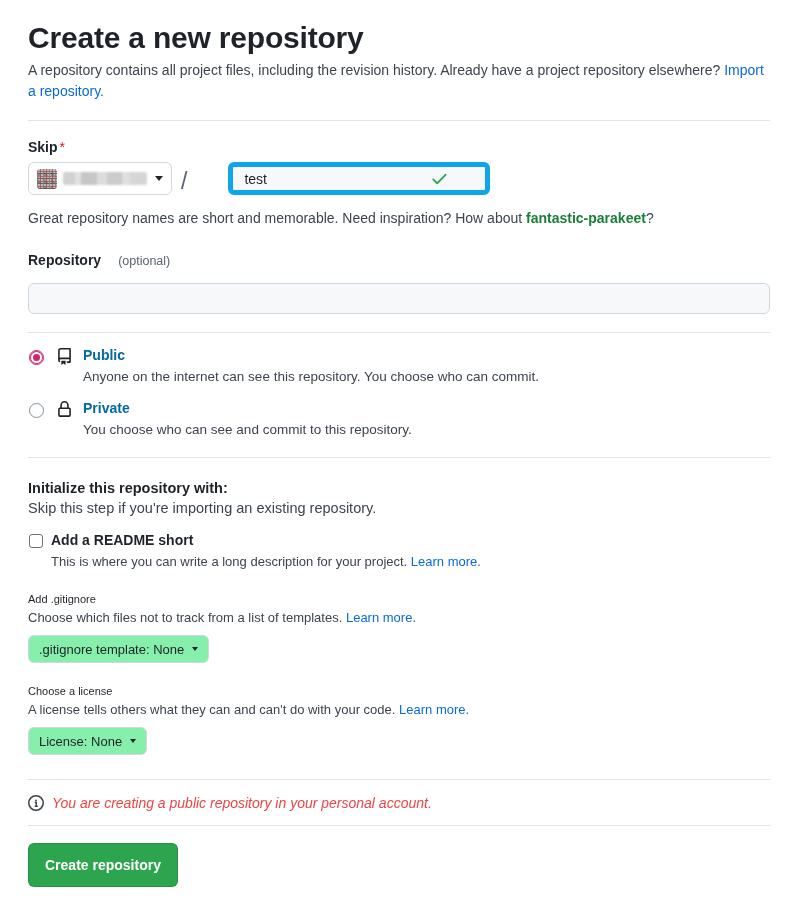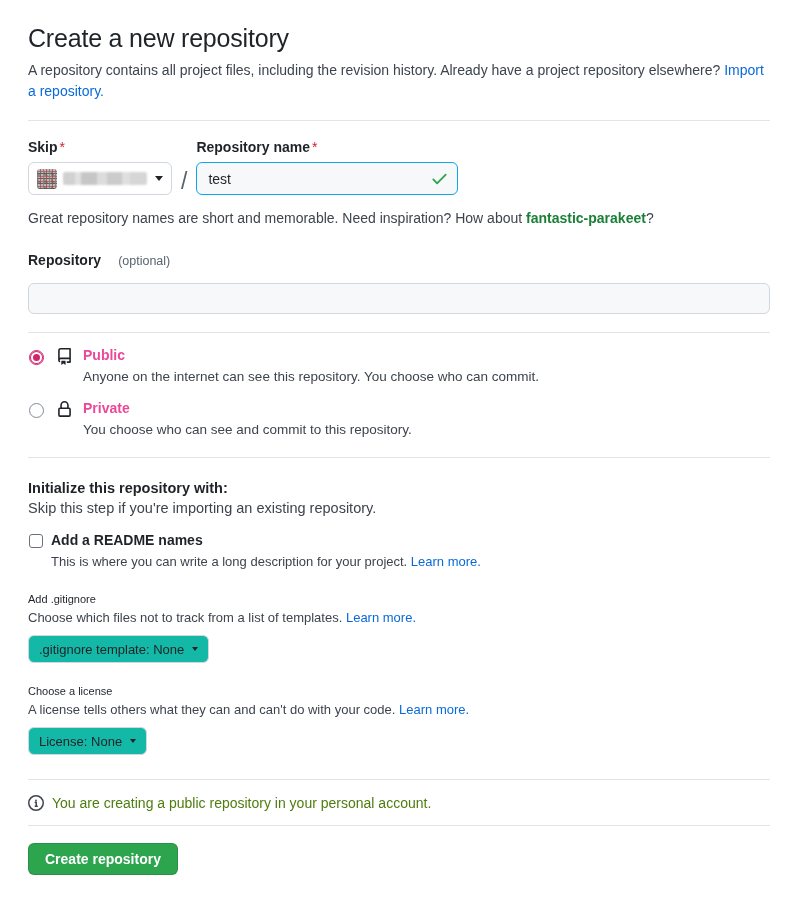--- a/index.html
+++ b/index.html
@@ -7,22 +7,22 @@
     margin: 0; padding: 0;
     width: 794px; height: 904px;
     background: #ffffff;
     font-family: "Liberation Sans", sans-serif;
     color: #1f2328;
   }
   .page { width: 794px; height: 904px; position: relative; overflow: hidden; }
   .wrap { padding: 18px 24px 0 28px; width: 794px; }
 
   .title {
-    font-size: 25px;
-    font-weight: 400;
+    font-size: 30px;
+    font-weight: 700;
     line-height: 32px;
     color: #1f2328;
     margin: 4px 0 6px 0;
     letter-spacing: -0.2px;
   }
   .intro {
     font-size: 14px;
     line-height: 21px;
     color: #3d444d;
     max-width: 742px;
@@ -103,28 +103,29 @@
     user-select: none;
   }
   .name-input {
     position: relative;
     height: 33px;
     width: 262px;
   }
   .name-input input {
     width: 262px;
     height: 33px;
-    border: 1px solid #0ea5e9;
+    border: 5px solid #0ea5e9;
     border-radius: 6px;
     background: #f6f8fa;
     font-size: 14px;
     font-family: "Liberation Sans", sans-serif;
     color: #1f2328;
     padding: 0 34px 0 11px;
     outline: none;
+    margin-left: 32px;
   }
   .check-ok {
     position: absolute;
     right: 9px; top: 7px;
     width: 19px; height: 19px;
     pointer-events: none;
   }
 
   .hint {
     font-size: 14px;
@@ -177,21 +178,21 @@
     border-radius: 50%;
     background: #d1246c;
   }
   .vis-icon {
     width: 17px; height: 17px;
     margin: 1px 10px 0 0;
     flex: 0 0 auto;
     color: #1f2328;
   }
   .vis-text { flex: 1 1 auto; }
-  .vis-title { font-size: 14px; font-weight: 700; color: #ec4899; line-height: 17px; }
+  .vis-title { font-size: 14px; font-weight: 700; color: #0369a1; line-height: 17px; }
   .vis-desc { font-size: 13.5px; color: #3d444d; margin-top: 4px; line-height: 18px; }
 
   .init-head {
     font-size: 14.5px;
     font-weight: 700;
     color: #1f2328;
     margin-top: 22px;
   }
   .init-sub {
     font-size: 14.5px;
@@ -230,47 +231,48 @@
   }
   .select-btn {
     display: inline-flex;
     align-items: center;
     gap: 6px;
     height: 28px;
     padding: 0 10px;
     margin-top: 10px;
     border: 1px solid #d0d7de;
     border-radius: 6px;
-    background: #14b8a6;
+    background: #86efac;
     font-size: 13px;
     color: #1f2328;
     cursor: pointer;
   }
   .select-btn .caret {
     border-top-color: #1f2328;
     border-left-width: 3.5px;
     border-right-width: 3.5px;
     border-top-width: 4.5px;
   }
 
   .note-divider { margin-top: 24px; }
   .note {
     display: flex;
     align-items: center;
     gap: 8px;
     margin-top: 15px;
     font-size: 14px;
-    color: #4d7c0f;
+    color: #ef4444;
+    font-style: italic;
   }
   .info-icon { width: 16px; height: 16px; flex: 0 0 auto; color: #3d444d; }
 
   .btn-divider { margin-top: 14px; }
   .create-btn {
     margin-top: 17px;
-    height: 32px;
+    height: 44px;
     padding: 0 16px;
     background: #2da44e;
     border: 1px solid rgba(27,31,36,0.15);
     border-radius: 6px;
     color: #ffffff;
     font-size: 14px;
     font-weight: 700;
     font-family: "Liberation Sans", sans-serif;
     cursor: pointer;
   }
@@ -295,21 +297,20 @@
         <div class="owner-select">
           <span class="avatar-redacted"></span>
           <span class="name-redacted"></span>
           <span class="caret"></span>
         </div>
       </div>
 
       <span class="slash">/</span>
 
       <div class="field-name">
-        <span class="label"><span>Repository name</span><span class="req">*</span></span>
         <div class="name-input">
           <input type="text" value="test" style="">
           <svg class="check-ok" viewBox="0 0 16 16">
             <path fill="#2da44e" d="M13.78 4.22a.75.75 0 0 1 0 1.06l-7.25 7.25a.75.75 0 0 1-1.06 0L2.22 9.28a.75.75 0 0 1 1.06-1.06L6 10.94l6.72-6.72a.75.75 0 0 1 1.06 0Z"></path>
           </svg>
         </div>
       </div>
     </div>
 
     <div class="hint">
@@ -347,21 +348,21 @@
 
     </div>
 
     <hr class="divider">
 
     <div class="init-head">Initialize this repository with:</div>
     <div class="init-sub">Skip this step if you're importing an existing repository.</div>
 
     <div class="readme-row">
       <span class="checkbox"></span>
-      <span class="readme-title">Add a README names</span>
+      <span class="readme-title">Add a README short</span>
     </div>
     <div class="sub-desc readme-sub">
       <span>This is where you can write a long description for your project. </span><a href="#" class="link">Learn more.</a>
     </div>
 
     <div class="section-head">Add .gitignore</div>
     <div class="section-sub">
       <span>Choose which files not to track from a list of templates. </span><a href="#" class="link">Learn more.</a>
     </div>
     <button class="select-btn">

